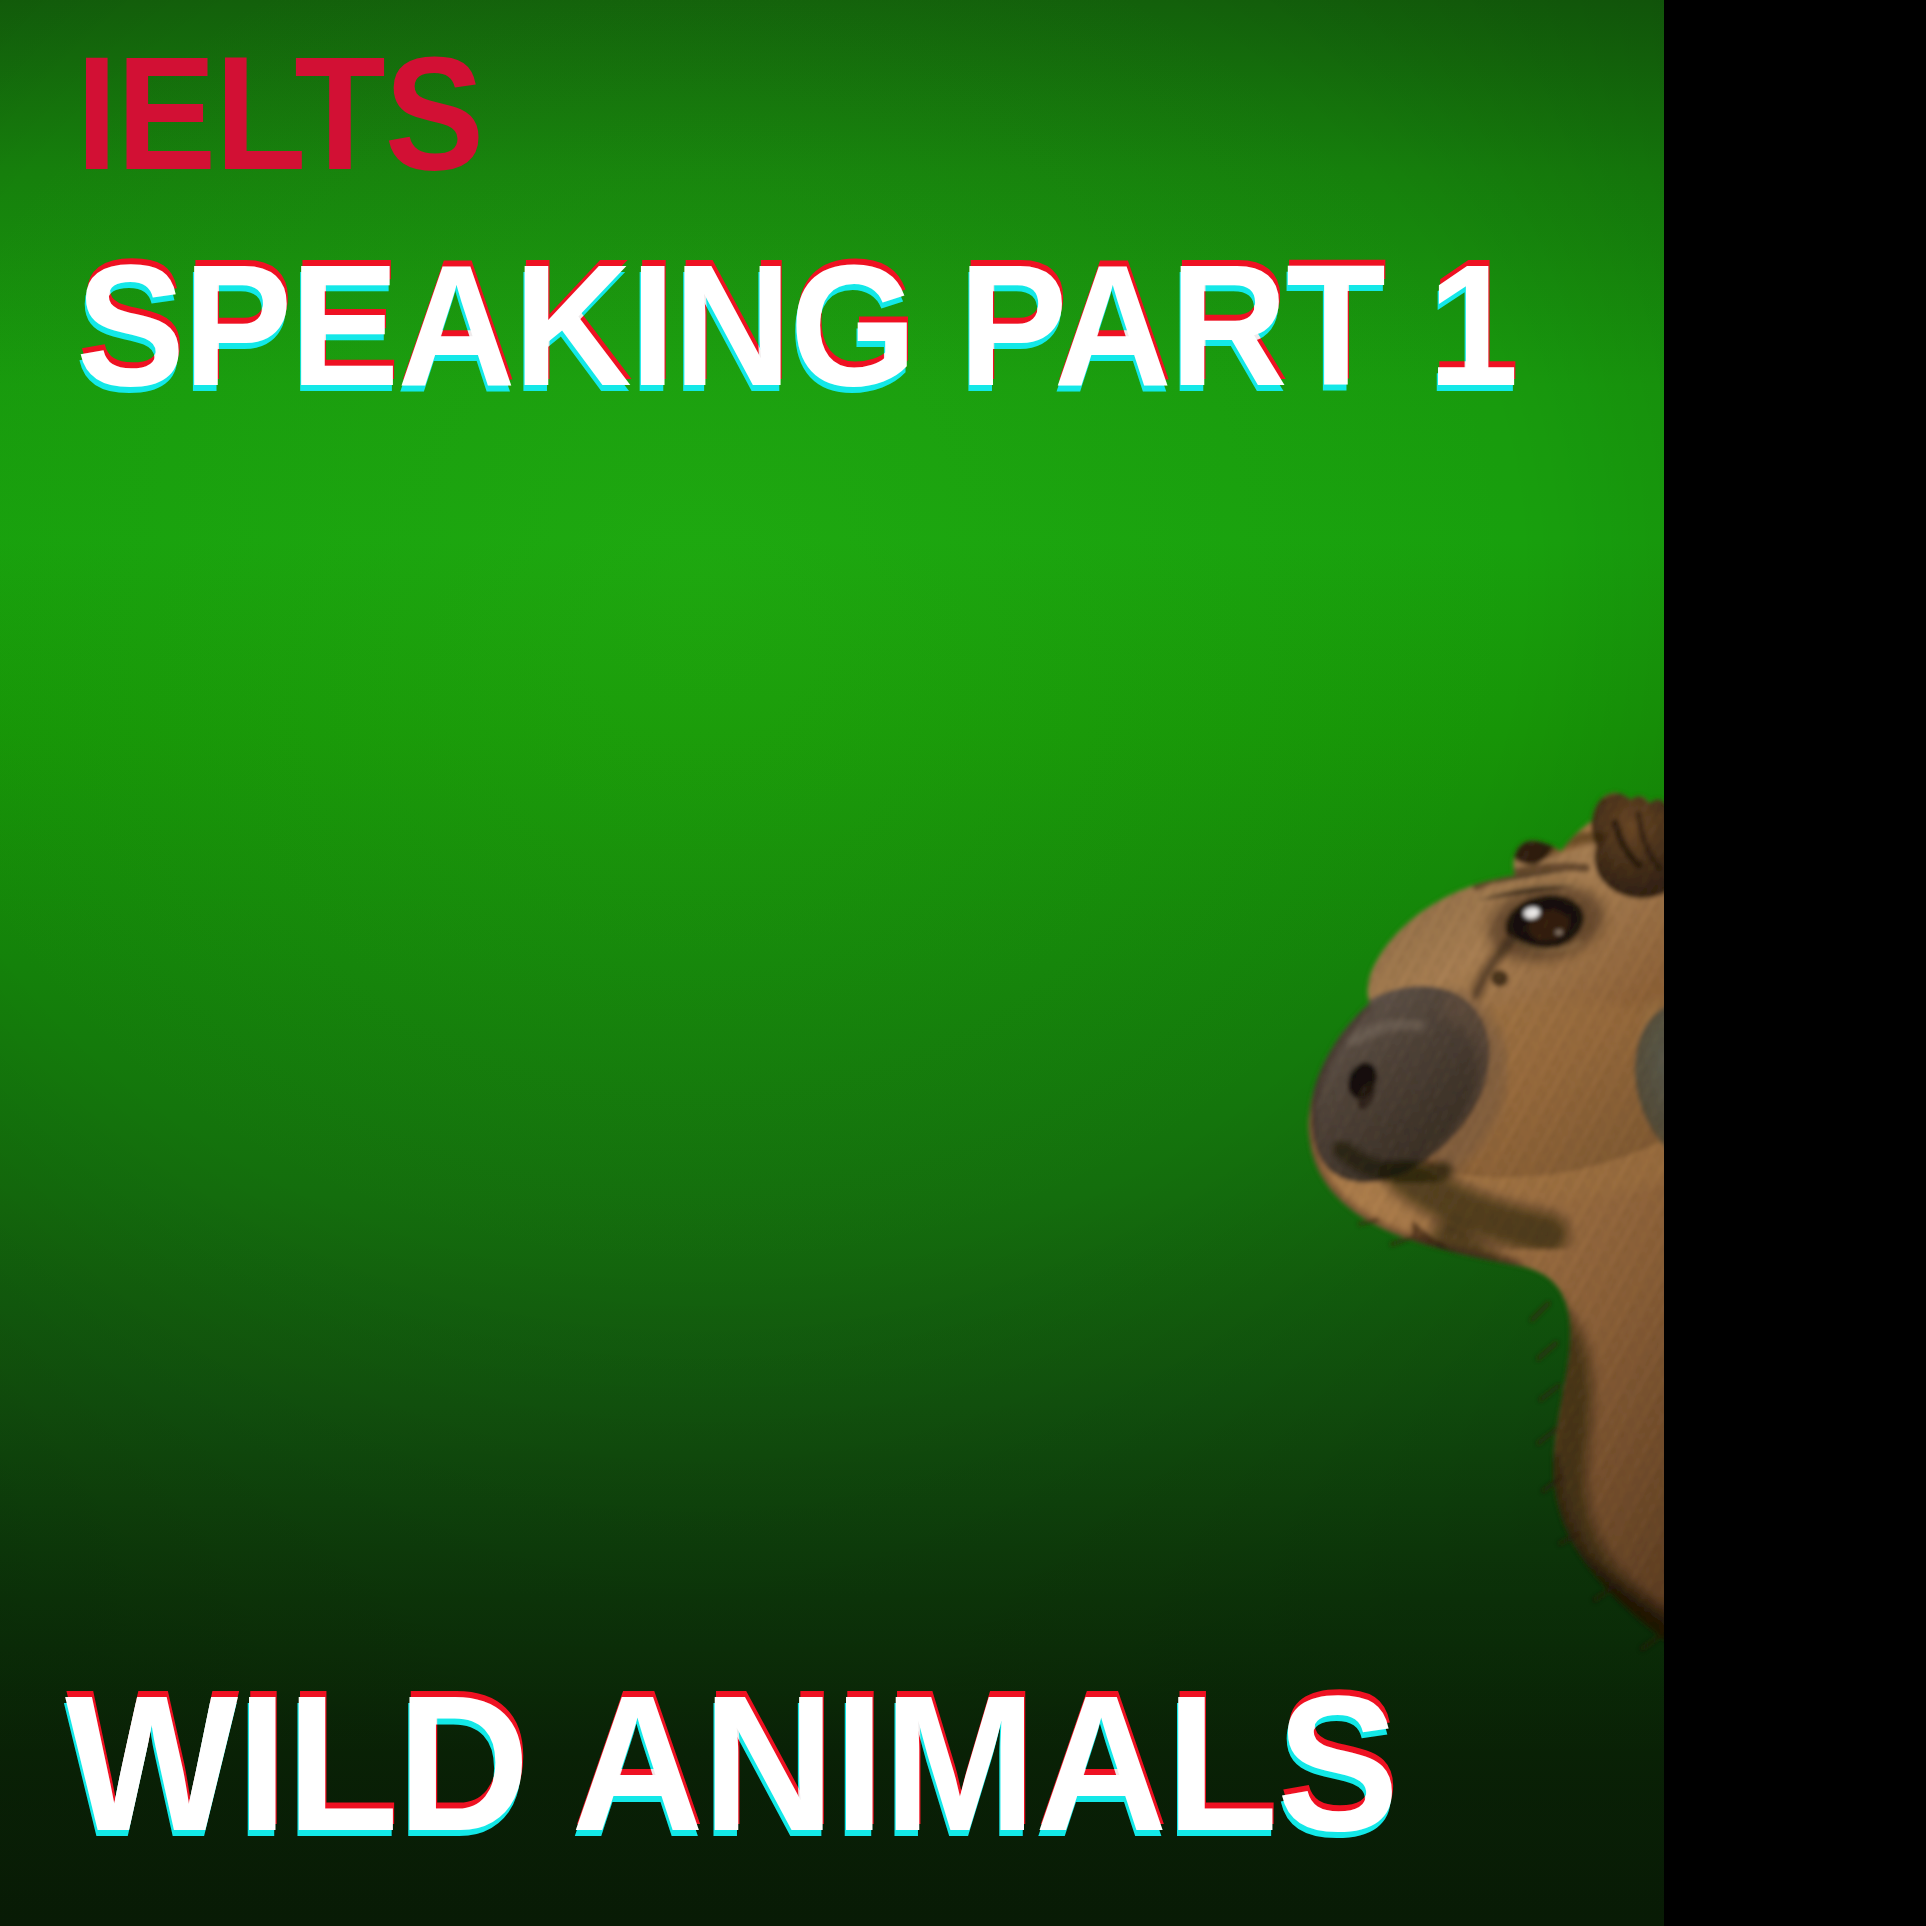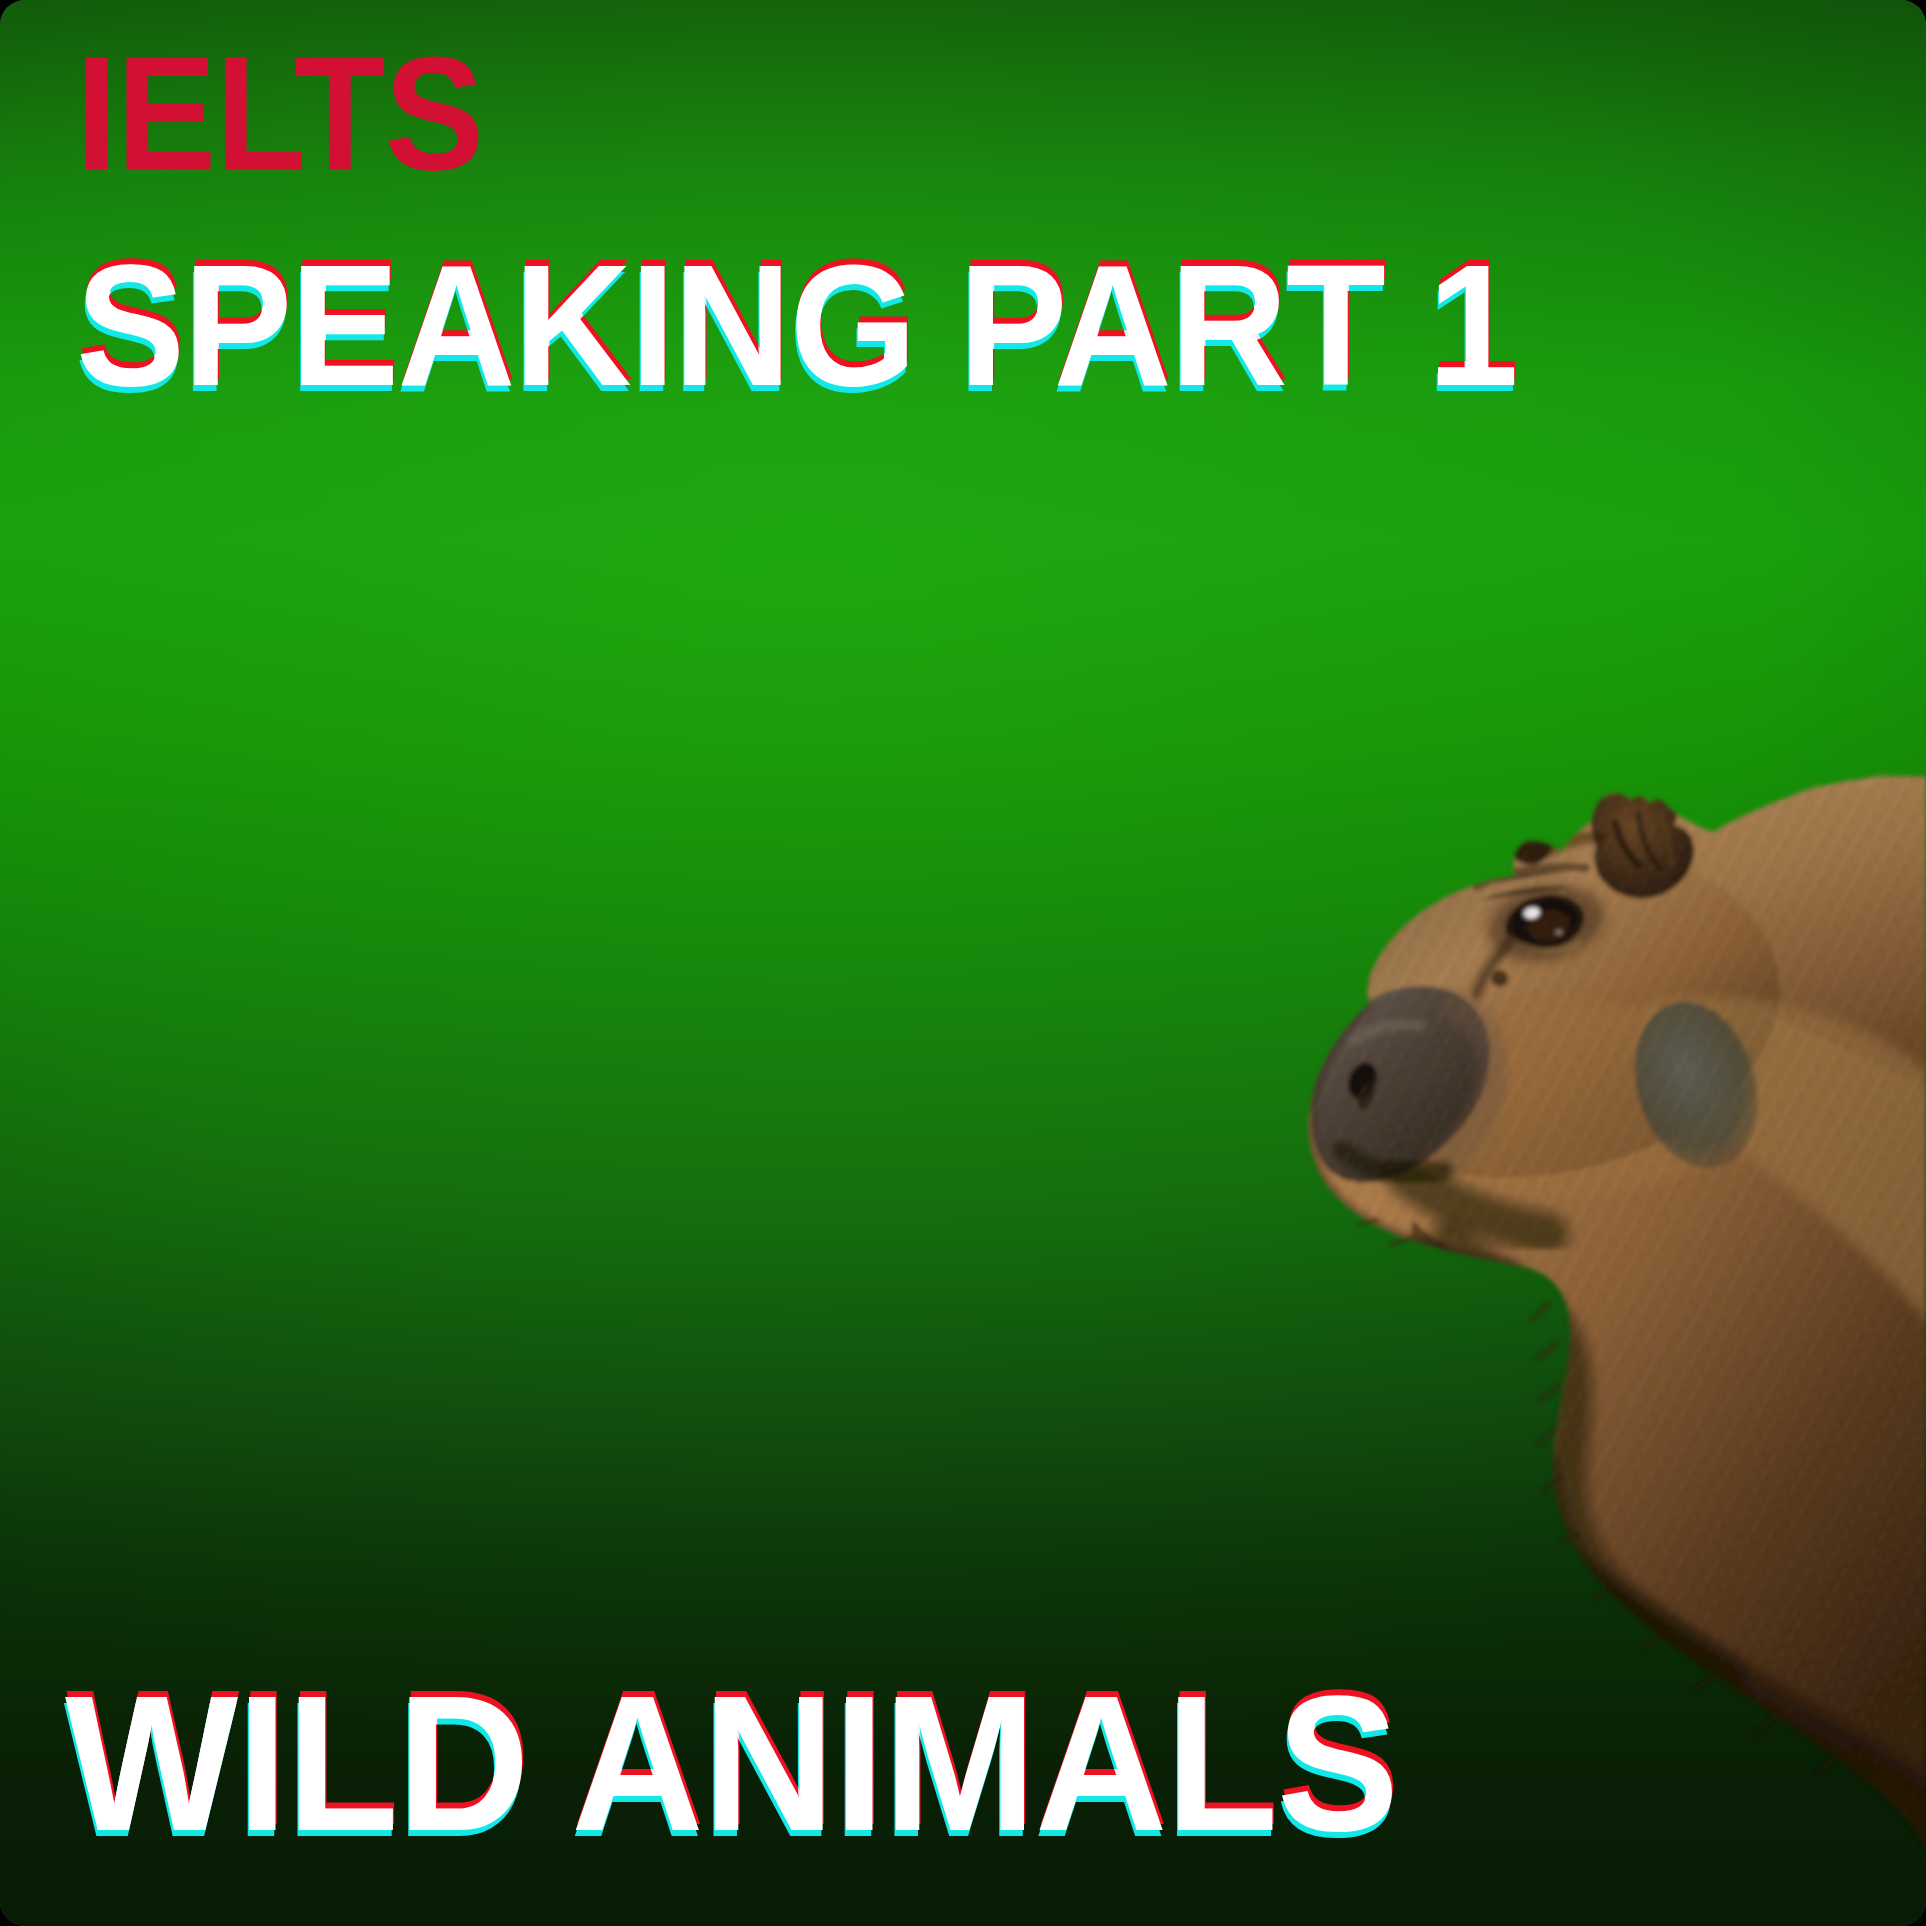--- a/index.html
+++ b/index.html
@@ -5,24 +5,23 @@
 <style>
   html,body{margin:0;padding:0;background:#000;}
   body{
     font-family:"Liberation Sans", sans-serif;
     -webkit-font-smoothing:antialiased;
   }
 
   
   #thumb{
     position:relative;
-    width:1926px;height:1926px;
+    width:1664px;height:1926px;
     overflow:hidden;
     background:#14620C;
-    border-radius:25px;
   }
 
   
   .bg-gradient{
     position:absolute;inset:0;
     background:
       linear-gradient(180deg,
         #13600B   0%,
         #16800C   9%,
         #189A0D  20%,

